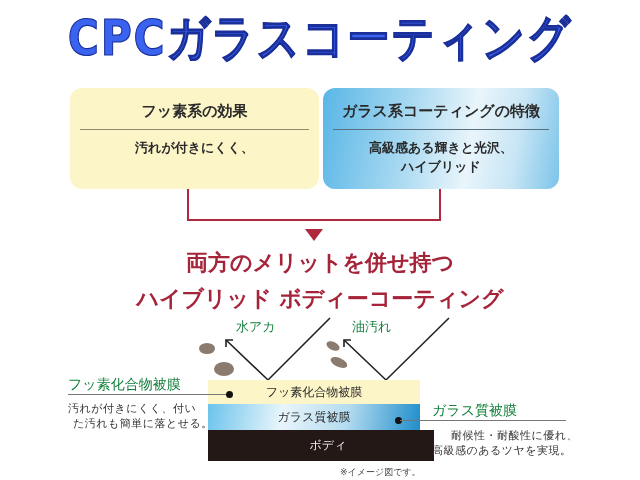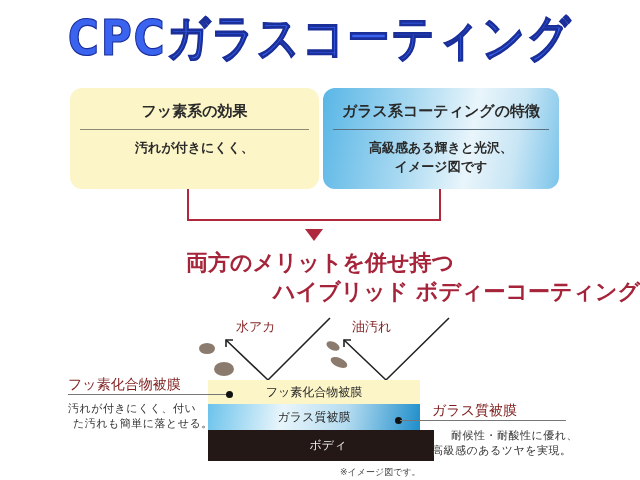--- a/index.html
+++ b/index.html
@@ -32,21 +32,21 @@
   .redline { background: #b0283d; }
   #tri {
     left: 305px; top: 229px; width: 0; height: 0;
     border-left: 9px solid transparent; border-right: 9px solid transparent;
     border-top: 12px solid #b0283d;
   }
   .redhead {
     left: 0; width: 640px; text-align: center; color: #a6243a;
     font-family: "DejaVu Serif", serif; font-weight: bold; font-size: 22px; line-height: 28px;
   }
-  .label { font-size: 13px; color: #7f1d1d; }
+  .label { font-size: 13px; color: #15803d; }
   .desc { font-size: 11px; color: #333; line-height: 15px; letter-spacing: 0.5px; }
   .layer { left: 208px; width: 212px; text-align: center; font-size: 12px; }
   #layer-fluoro { top: 380px; height: 24px; line-height: 24px; background: #fcf5c7; color: #2a2a2a; }
   #layer-glass {
     top: 404px; height: 26px; line-height: 26px; color: #2a2a2a;
     background: linear-gradient(100deg, #6cc3ec 0%, #e8f5fb 35%, #b5dcf0 65%, #1f8ecb 100%);
   }
   #layer-body { top: 430px; height: 31px; line-height: 31px; background: #231816; color: #f2f2f2; padding-left: 14px; }
   .dot { width: 7px; height: 7px; border-radius: 50%; background: #111; }
   .grayline { height: 1px; background: #777; }
@@ -61,30 +61,30 @@
 <div id="box-left" class="abs box">
   <div class="box-head">フッ素系の効果</div>
   <div class="box-rule"></div>
   <div class="box-body">汚れが付きにくく、</div>
 </div>
 
 <div id="box-right" class="abs box">
   <div class="box-head">ガラス系コーティングの特徴</div>
   <div class="box-rule"></div>
   <div class="box-body">高級感ある輝きと光沢、</div>
-  <div class="box-body">イメージ図です</div>
+  <div class="box-body">ハイブリッド</div>
 </div>
 
 <div class="abs redline" style="left:187px; top:189px; width:2px; height:32px;"></div>
 <div class="abs redline" style="left:439px; top:189px; width:2px; height:32px;"></div>
 <div class="abs redline" style="left:187px; top:219px; width:254px; height:2px;"></div>
 <div id="tri" class="abs"></div>
 
 <div class="abs redhead" style="top:248px;">両方のメリットを併せ持つ</div>
-<div class="abs redhead" style="top:277px;text-align:right;">ハイブリッド ボディーコーティング</div>
+<div class="abs redhead" style="top:284px;">ハイブリッド ボディーコーティング</div>
 
 <div class="abs label" style="left:236px; top:318px;">水アカ</div>
 <div class="abs label" style="left:352px; top:318px;">油汚れ</div>
 
 <div class="abs stain" style="left:199px; top:343px; width:16px; height:11px;"></div>
 <div class="abs stain" style="left:214px; top:362px; width:20px; height:14px;"></div>
 <div class="abs stain" style="left:326px; top:342px; width:14px; height:8px; transform:rotate(25deg);"></div>
 <div class="abs stain" style="left:330px; top:358px; width:18px; height:9px; transform:rotate(25deg);"></div>
 
 <svg class="abs" style="left:0; top:0;" width="640" height="480">

